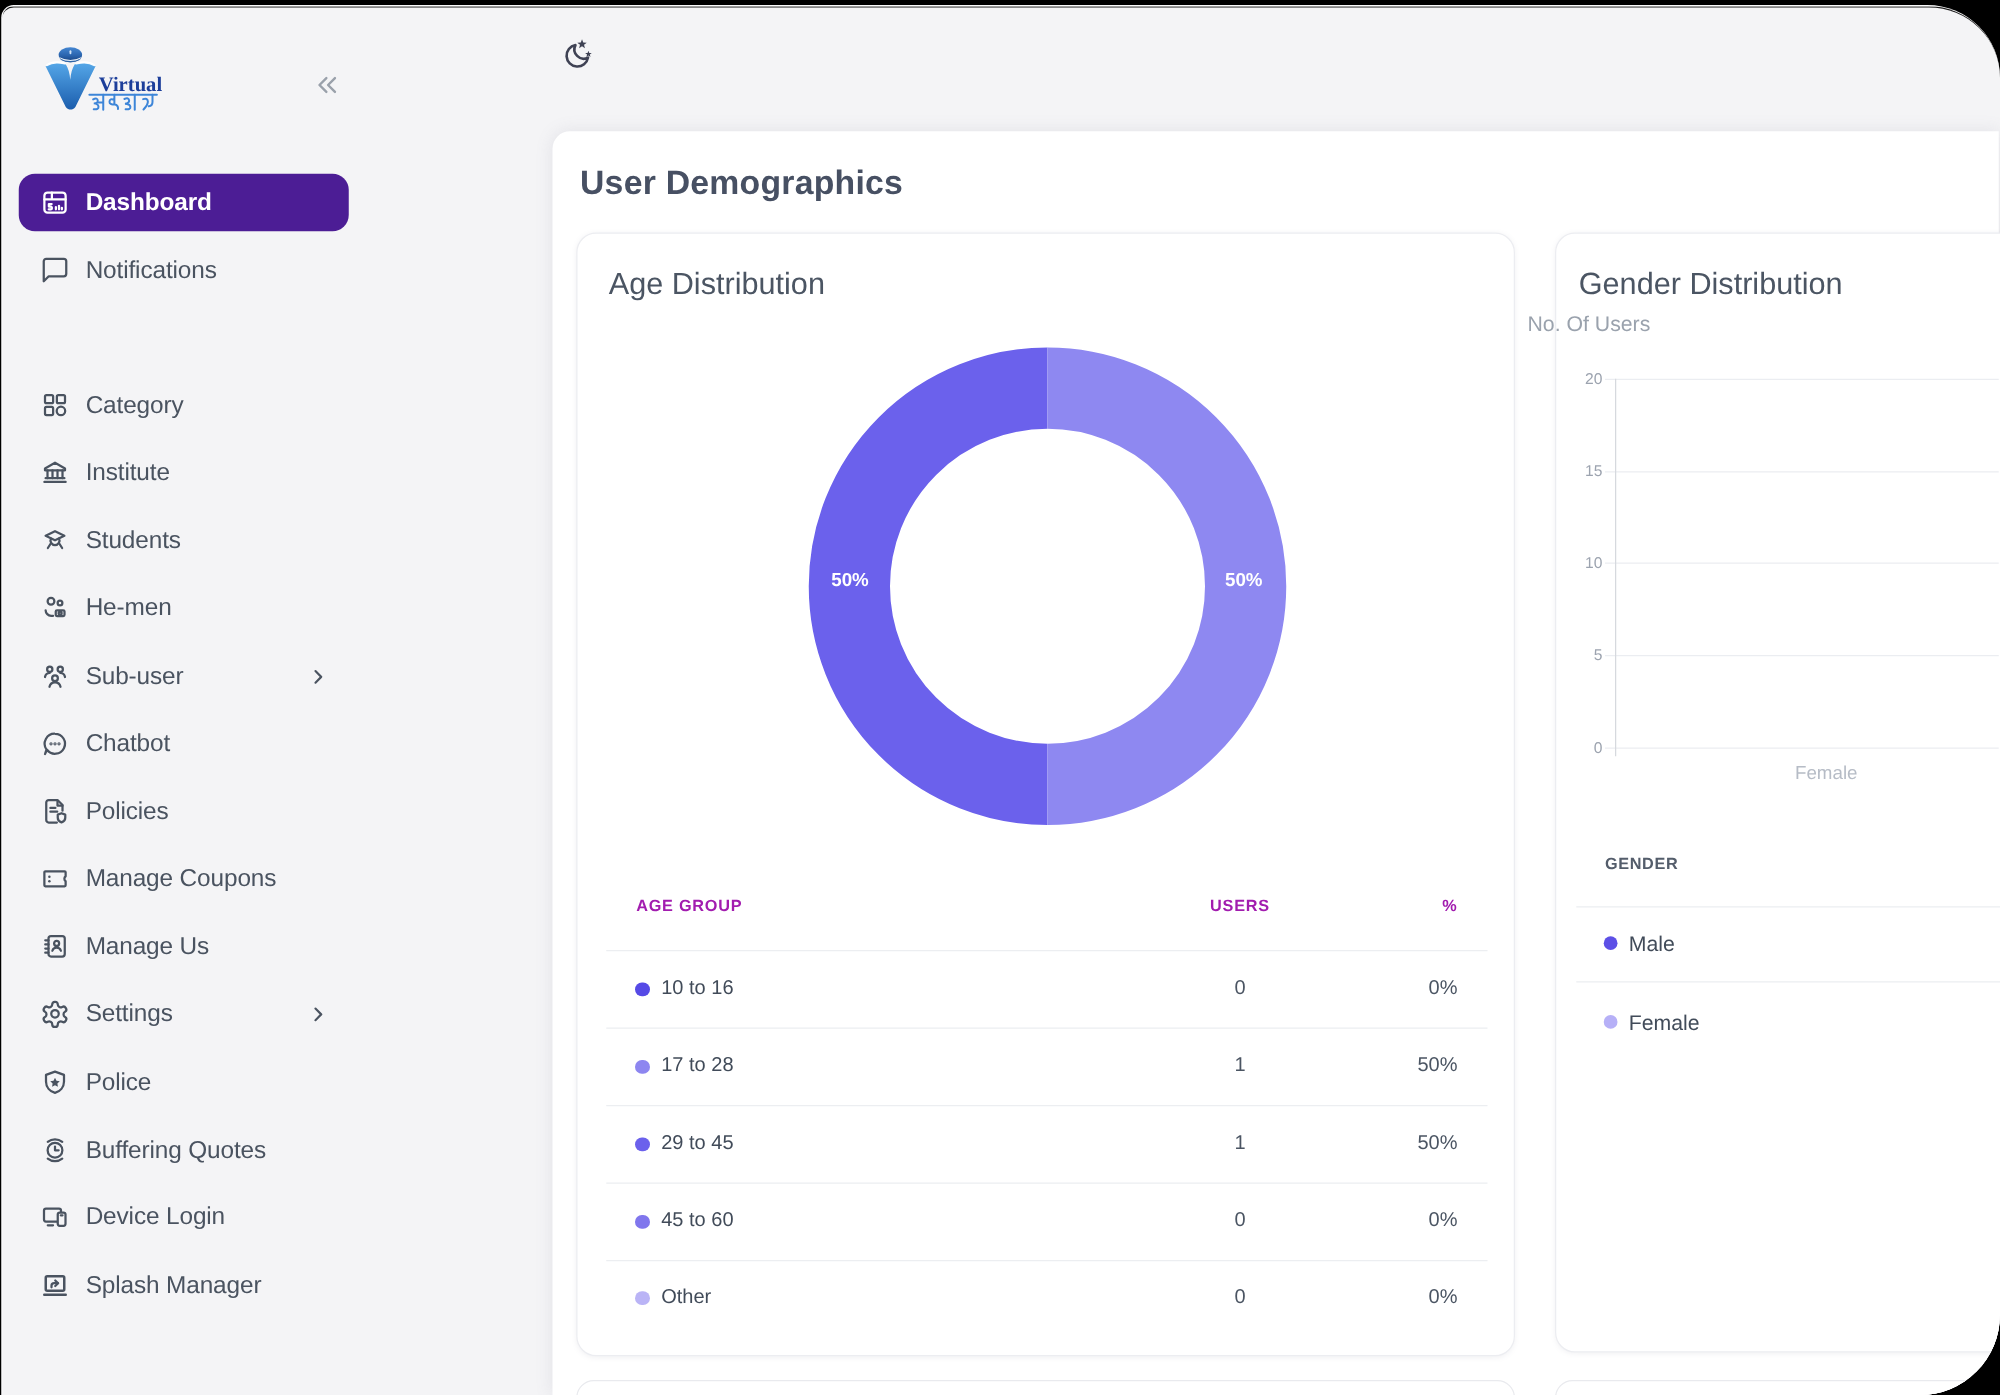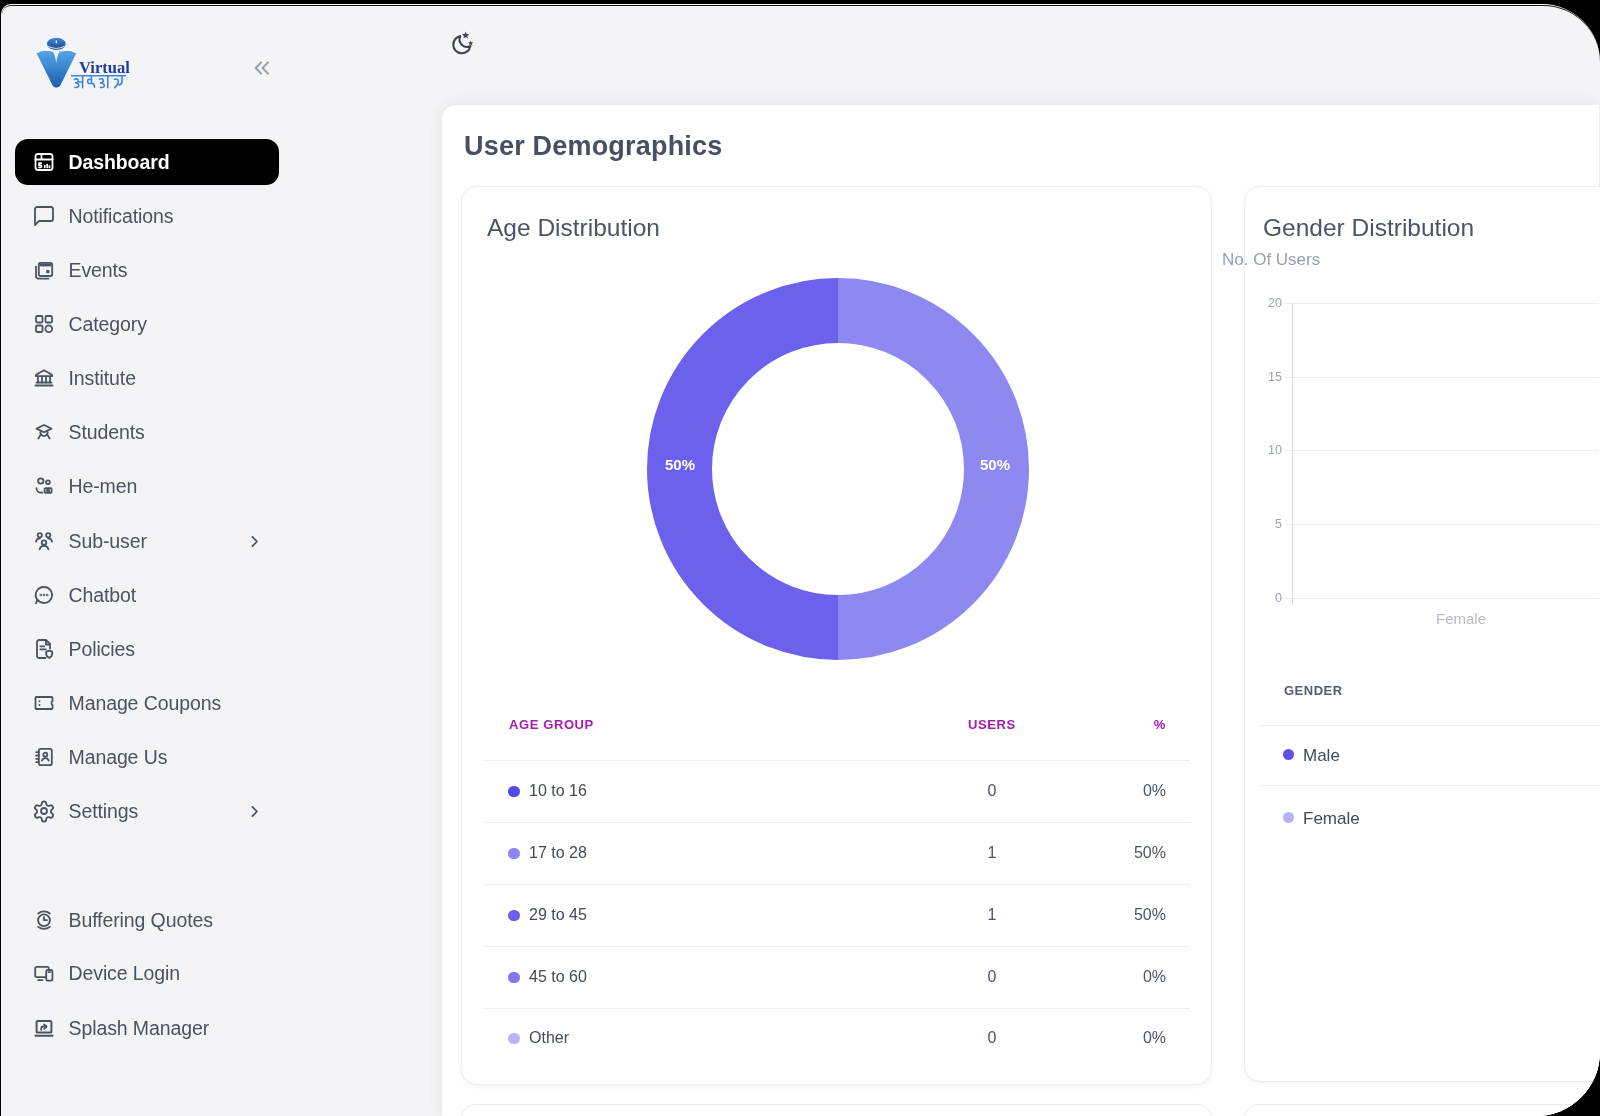--- a/index.html
+++ b/index.html
@@ -9,21 +9,21 @@
   .winin { position:absolute; left:1px; top:1px; right:0; bottom:0; background:#f4f4f6;
            border-top:1px solid #191919; border-radius:9px 57px 64px 0; }
   .content { position:absolute; left:-2px; top:-4px; width:1600px; height:1116px; }
   .abs { position:absolute; }
 
   
   .mi { position:absolute; left:16px; width:264px; height:46px; display:flex; align-items:center;
         color:#4a5360; font-size:19.5px; letter-spacing:-0.1px; }
   .mi svg.ic { margin-left:17px; flex:none; }
   .mi span { margin-left:12.5px; }
-  .mi.active { background:#000000; border-radius:13px; color:#fff; font-weight:600; }
+  .mi.active { background:#4c1d95; border-radius:13px; color:#fff; font-weight:600; }
   .mi svg.chev { position:absolute; right:16px; }
 
   
   .panel { position:absolute; left:443px; top:105px; width:1157px; height:1011px; background:#fff;
            border-radius:14px 0 0 0; box-shadow:0 0 14px rgba(120,120,145,.14); }
   .pagetitle { position:absolute; left:465px; top:131px; font-size:27px; font-weight:700; color:#475063; letter-spacing:.2px;}
 
   .card { position:absolute; background:#fff; border:1px solid #ecedf1; border-radius:16px;
           box-shadow:0 1px 4px rgba(130,130,150,.10); }
   .card.age { left:462px; top:186px; width:751px; height:899px; }
@@ -92,29 +92,20 @@
           <path d="M12.7 15.6v1.8M15.2 14.6v2.8M17.5 16.2v1.2"></path>
       </svg>
         <span>Dashboard</span>
     </div>
     <div class="mi" style="top:193px">
       <svg class="ic" width="24" height="24" viewBox="0 0 24 24" fill="none" stroke="currentColor" stroke-width="1.8" stroke-linecap="round" stroke-linejoin="round">
         <path d="M21 15a2 2 0 0 1-2 2H7l-4 4V5a2 2 0 0 1 2-2h14a2 2 0 0 1 2 2z"></path>
       </svg>
         <span>Notifications</span>
     </div>
-    <div class="mi" style="top:247px">
-      <svg class="ic" width="24" height="24" viewBox="0 0 24 24" fill="none" stroke="currentColor" stroke-width="1.8" stroke-linecap="round" stroke-linejoin="round">
-        <rect x="6.8" y="4.8" width="13.4" height="13.2" rx="1.8"></rect>
-        <path d="M7.6 5.6h11.8v2.8H7.6z" fill="currentColor" stroke="none"></path>
-        <rect x="14.2" y="12" width="3.2" height="3.2" fill="currentColor" stroke="none"></rect>
-        <path d="M4 8.6v9.8a2.2 2.2 0 0 0 2.2 2.2h10.3"></path>
-      </svg>
-        <span>Events</span>
-    </div>
     <div class="mi" style="top:301px">
       <svg class="ic" width="24" height="24" viewBox="0 0 24 24" fill="none" stroke="currentColor" stroke-width="1.8" stroke-linecap="round" stroke-linejoin="round">
         <rect x="4" y="4" width="6.5" height="6.5" rx="1.2"></rect>
           <rect x="13.5" y="4" width="6.5" height="6.5" rx="1.2"></rect>
         <rect x="4" y="13.5" width="6.5" height="6.5" rx="1.2"></rect>
           <circle cx="16.75" cy="16.75" r="3.4"></circle>
       </svg>
         <span>Category</span>
     </div>
     <div class="mi" style="top:355px">
@@ -194,20 +185,27 @@
     </div>
     <div class="mi" style="top:788px">
       <svg class="ic" width="24" height="24" viewBox="0 0 24 24" fill="none" stroke="currentColor" stroke-width="1.8" stroke-linecap="round" stroke-linejoin="round">
         <path d="M12.22 2.5h-.44a2 2 0 0 0-2 2v.18a2 2 0 0 1-1 1.73l-.43.25a2 2 0 0 1-2 0l-.15-.08a2 2 0 0 0-2.73.73l-.22.38a2 2 0 0 0 .73 2.73l.15.1a2 2 0 0 1 1 1.72v.51a2 2 0 0 1-1 1.74l-.15.09a2 2 0 0 0-.73 2.73l.22.38a2 2 0 0 0 2.73.73l.15-.08a2 2 0 0 1 2 0l.43.25a2 2 0 0 1 1 1.73v.18a2 2 0 0 0 2 2h.44a2 2 0 0 0 2-2v-.18a2 2 0 0 1 1-1.73l.43-.25a2 2 0 0 1 2 0l.15.08a2 2 0 0 0 2.73-.73l.22-.39a2 2 0 0 0-.73-2.73l-.15-.08a2 2 0 0 1-1-1.74v-.5a2 2 0 0 1 1-1.74l.15-.09a2 2 0 0 0 .73-2.73l-.22-.38a2 2 0 0 0-2.73-.73l-.15.08a2 2 0 0 1-2 0l-.43-.25a2 2 0 0 1-1-1.73V4.5a2 2 0 0 0-2-2z"></path>
         <circle cx="12" cy="12" r="3"></circle>
       </svg>
         <span>Settings</span>
       <svg class="chev" width="17" height="17" viewBox="0 0 24 24" fill="none" stroke="#4a5360" stroke-width="2.4" stroke-linecap="round" stroke-linejoin="round">
           <path d="M9 5.5l6.5 6.5L9 18.5"></path>
         </svg>
+    </div>
+    <div class="mi" style="top:843px">
+      <svg class="ic" width="24" height="24" viewBox="0 0 24 24" fill="none" stroke="currentColor" stroke-width="1.8" stroke-linecap="round" stroke-linejoin="round">
+        <path d="M12 3.3l7.2 2.6v5.2c0 4.6-3.1 8-7.2 9.2-4.1-1.2-7.2-4.6-7.2-9.2V5.9z"></path>
+        <path d="M12 8.2l1.2 2.4 2.6.4-1.9 1.8.45 2.6L12 14.2l-2.35 1.2.45-2.6-1.9-1.8 2.6-.4z" fill="currentColor" stroke="none"></path>
+      </svg>
+        <span>Police</span>
     </div>
     <div class="mi" style="top:897px">
       <svg class="ic" width="24" height="24" viewBox="0 0 24 24" fill="none" stroke="currentColor" stroke-width="1.8" stroke-linecap="round" stroke-linejoin="round">
         <circle cx="12" cy="12.2" r="5.9"></circle>
           <path d="M12 9.2v3h2.9"></path>
         <path d="M6.2 5.5a9.3 9.3 0 0 1 11.6 0M17.8 18.9a9.3 9.3 0 0 1-11.6 0"></path>
       </svg>
         <span>Buffering Quotes</span>
     </div>
     <div class="mi" style="top:950px">

